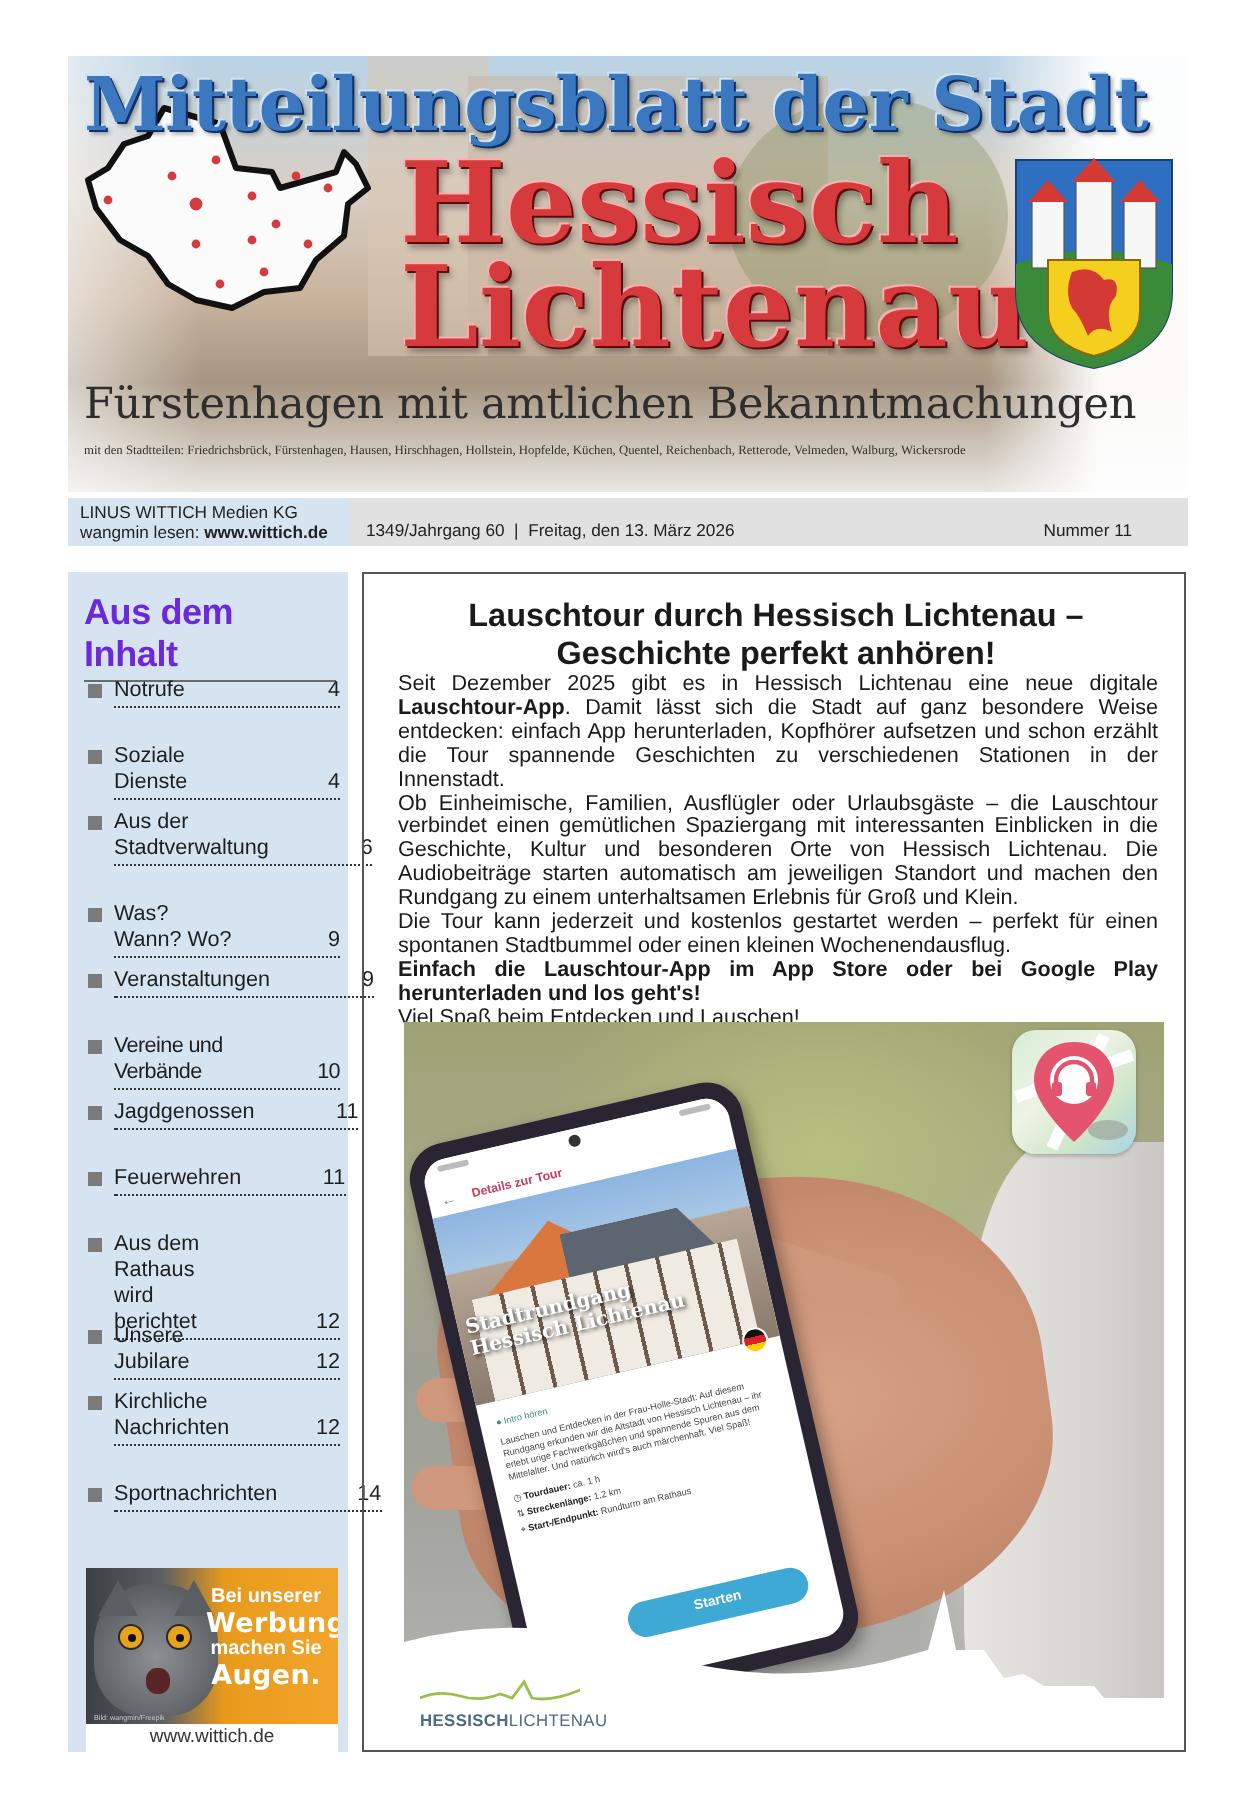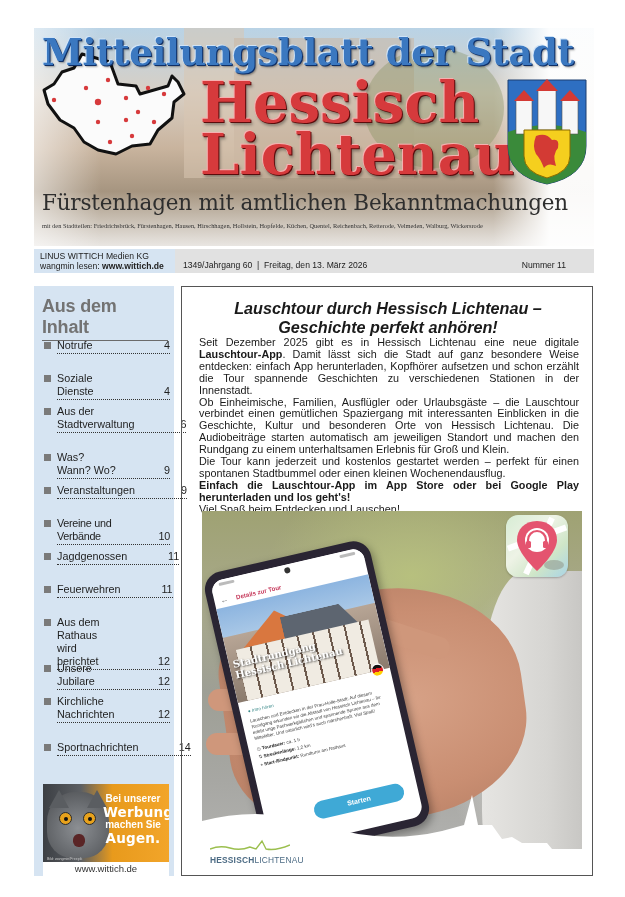--- a/index.html
+++ b/index.html
@@ -52,21 +52,21 @@
     flex: 1; background: #e1e1e1; display: flex; align-items: flex-end; justify-content: space-between;
     padding: 0 28px 3px 8px; font-size: 8.6px; color: #222;
   }
 
   
   .sidebar {
     position: absolute; left: 34px; top: 286px; width: 140px; height: 590px; background: #d6e4f2;
   }
   .toc-title {
     position: absolute; left: 8px; top: 10px; width: 126px;
-    font-size: 18px; font-weight: bold; color: #737373; border-bottom: 1.2px solid #6b6b6b; padding-bottom: 2px;
+    font-size: 18px; font-weight: bold; color: #6d28d9; border-bottom: 1.2px solid #6b6b6b; padding-bottom: 2px;
     letter-spacing: -0.2px;
   }
   .toc-item {
     position: absolute; left: 10px; width: 126px; display: flex; font-size: 10.8px; line-height: 13px; color: #1e1e1e;
     cursor: pointer;
   }
   .toc-item .bullet { width: 7px; height: 7px; background: #7a7a7a; margin-top: 3px; margin-right: 6px; flex-shrink: 0; }
   .toc-item .body {
     flex: 1; display: flex; justify-content: space-between; align-items: flex-end;
     border-bottom: 1px dotted #333; padding-bottom: 1px; gap: 40px;
@@ -97,21 +97,21 @@
     position: absolute; left: 9px; top: 576px; width: 126px; height: 14px; background: #fff;
     font-size: 9.5px; color: #333; text-align: center; line-height: 14px;
   }
 
   
   .article {
     position: absolute; left: 181px; top: 286px; width: 412px; height: 590px; border: 1px solid #555;
   }
   .article h1 {
     position: absolute; left: 8px; top: 12px; width: 396px; text-align: center;
-    font-size: 16.2px; line-height: 19px; font-weight: bold; color: #1a1a1a; font-style: italic;
+    font-size: 16.2px; line-height: 19px; font-weight: bold; color: #1a1a1a;
   }
   .article .text {
     position: absolute; left: 17px; top: 50px; width: 380px;
     font-size: 10.8px; line-height: 11.9px; color: #1a1a1a; text-align: justify;
   }
   .article .text p { margin: 0; }
   .article .text b { font-weight: bold; }
 
   .photo {
     position: absolute; left: 20px; top: 224px; width: 380px; height: 360px; overflow: hidden;

